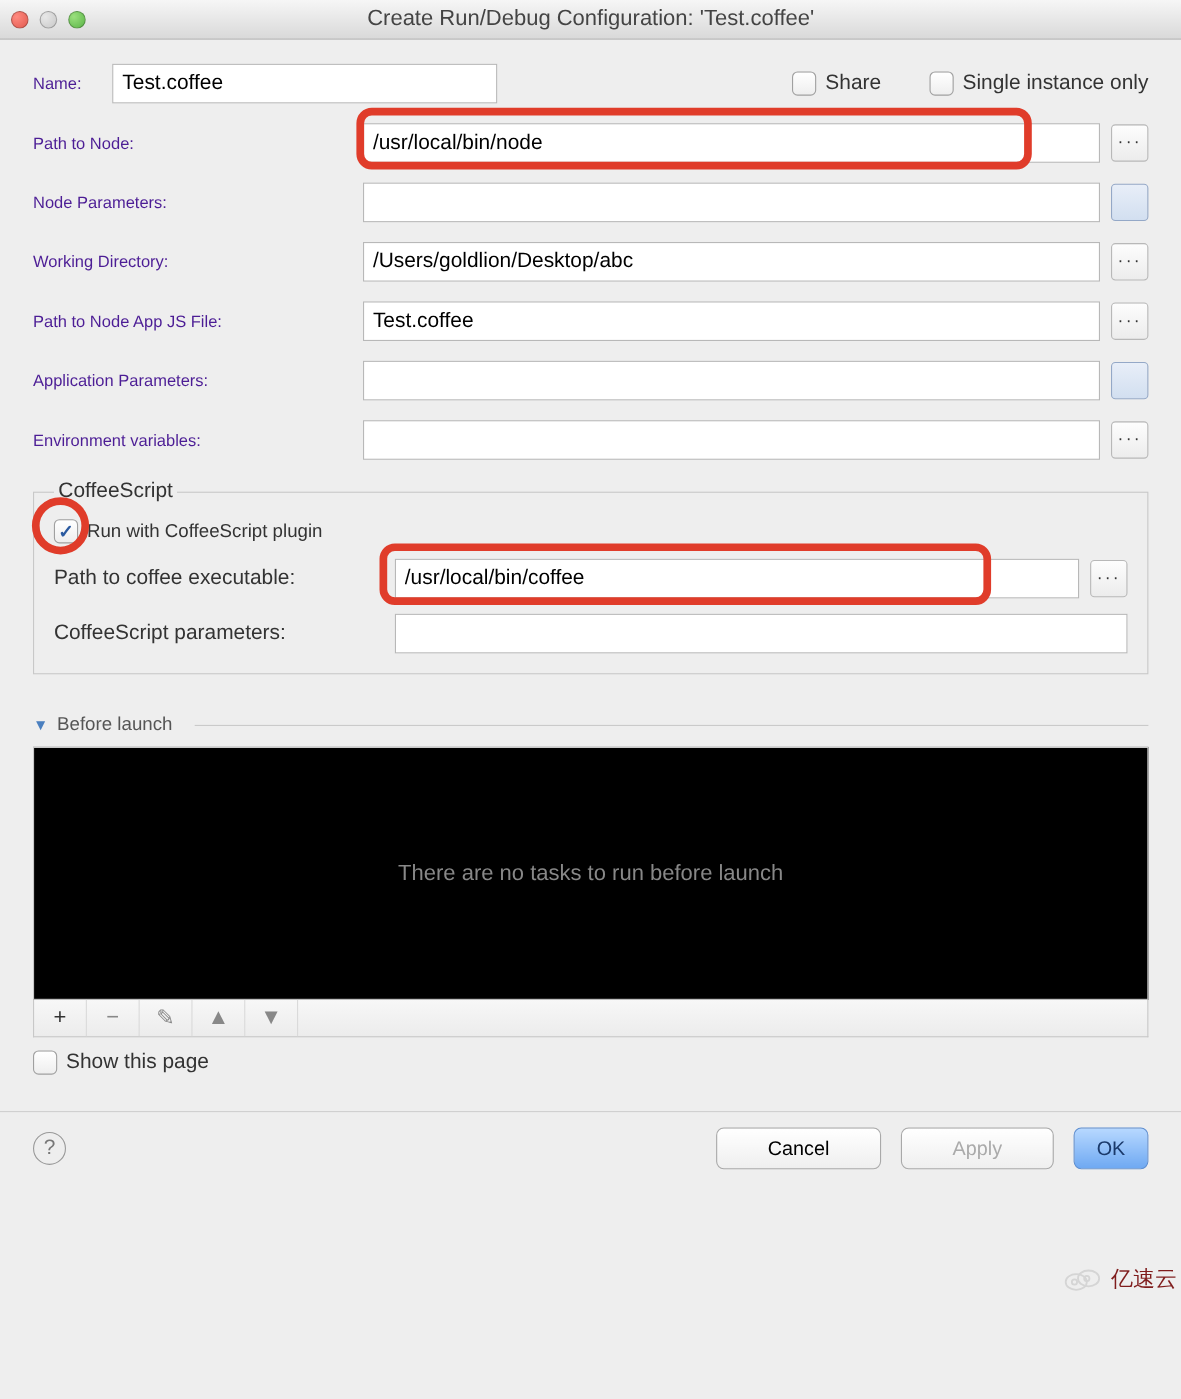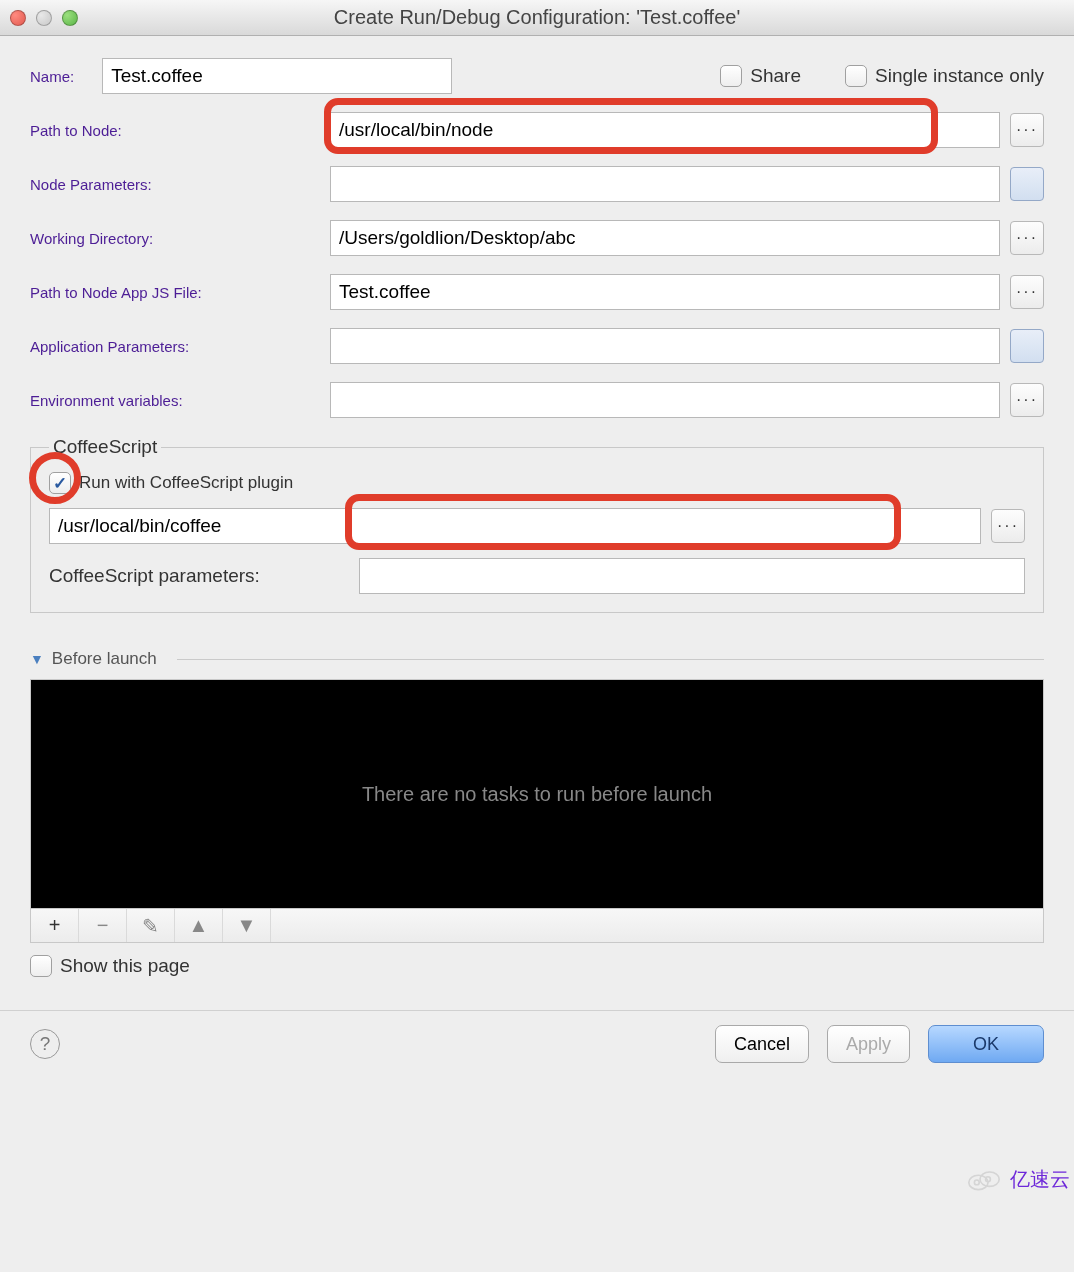--- a/index.html
+++ b/index.html
@@ -98,35 +98,35 @@
 .footer{
   display: flex; align-items: center; gap: 18px; padding: 14px 30px 22px;
   border-top: 1px solid #d0d0d0; margin-top: 14px;
 }
 .help{
   width: 30px; height: 30px; border: 1.5px solid #999; border-radius: 50%;
   display: flex; align-items: center; justify-content: center;
   color: #777; font-size: 19px; cursor: pointer;
 }
 .fbtn{
-  height: 38px; padding: 0 18px;
+  height: 38px; padding: 0 46px;
   border: 1px solid #a9a9a9; border-radius: 7px;
   background: linear-gradient(#ffffff,#efefef);
   font-size: 18px; cursor: pointer; font-family: inherit;
 }
 .fbtn.disabled{ color: #aaa; cursor: default; }
 .fbtn.primary{
   background: linear-gradient(#b7d8ff,#6fa9f2);
   border-color: #5e8ed0; color: #1b3a6b; font-weight: 500;
-  padding: 0 44px;
+  padding: 0 20px;
 }
 .watermark{
-  position: fixed; right: 4px; bottom: 79px;
+  position: fixed; right: 4px; bottom: 96px;
   display: flex; align-items: center; gap: 6px;
-  color: #6d28d9; font-size: 20px; pointer-events: none;
+  color: #7f1d1d; font-size: 20px; pointer-events: none;
 }
 .watermark svg{ width: 40px; height: 24px; opacity: .5; }
 </style>
 </head>
 <body>
 
 <div class="titlebar">
   <div class="traffic">
     <span class="tl red"></span>
     <span class="tl yel"></span>
@@ -189,20 +189,21 @@
   </div>
 
   <fieldset>
     <legend>CoffeeScript</legend>
     <div style="position:relative; display:flex; align-items:center;">
       <span class="chk checked"></span>
       <span>Run with CoffeeScript plugin</span>
       <span class="hl circle" style="left:-20px; top:-20px; width:52px; height:52px;"></span>
     </div>
     <div class="coffee-row" style="position:relative">
+      <span class="lbl">Path to coffee executable:</span>
       <input type="text" class="field" value="/usr/local/bin/coffee" style="">
       <span class="btn-browse">···</span>
       <span class="hl" style="left:296px; top:-14px; width:556px; height:56px;"></span>
     </div>
     <div class="coffee-row">
       <span class="lbl">CoffeeScript parameters:</span>
       <input type="text" class="field" value="" style="">
     </div>
   </fieldset>
 

